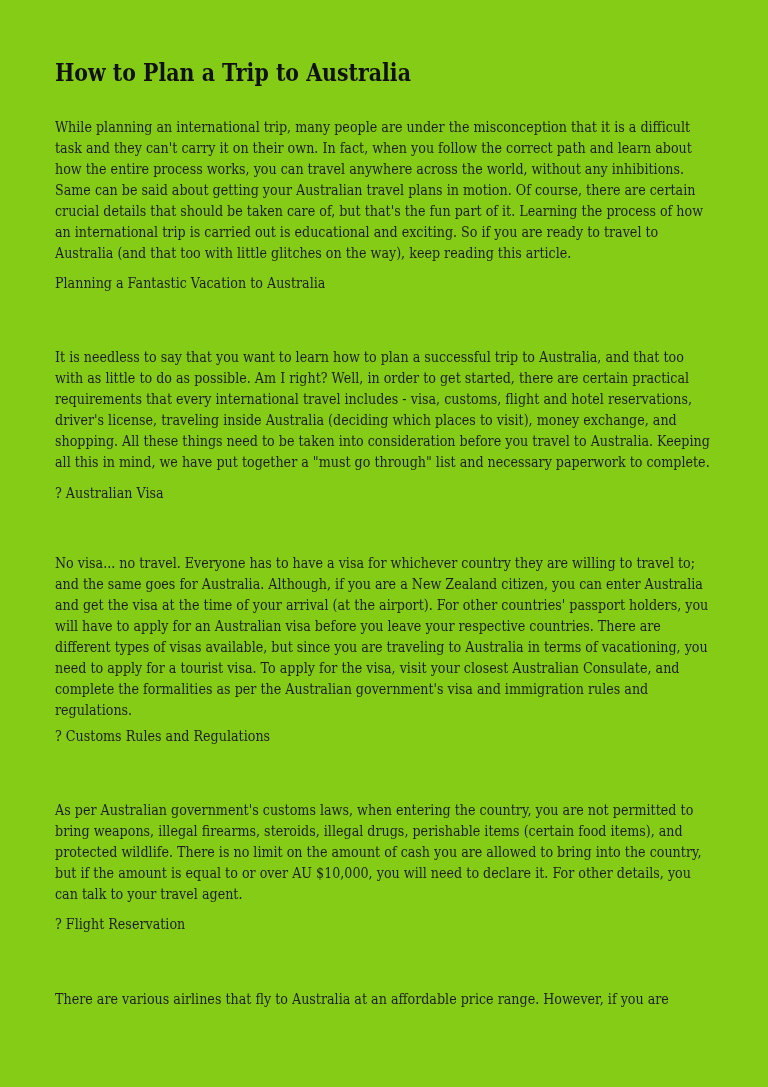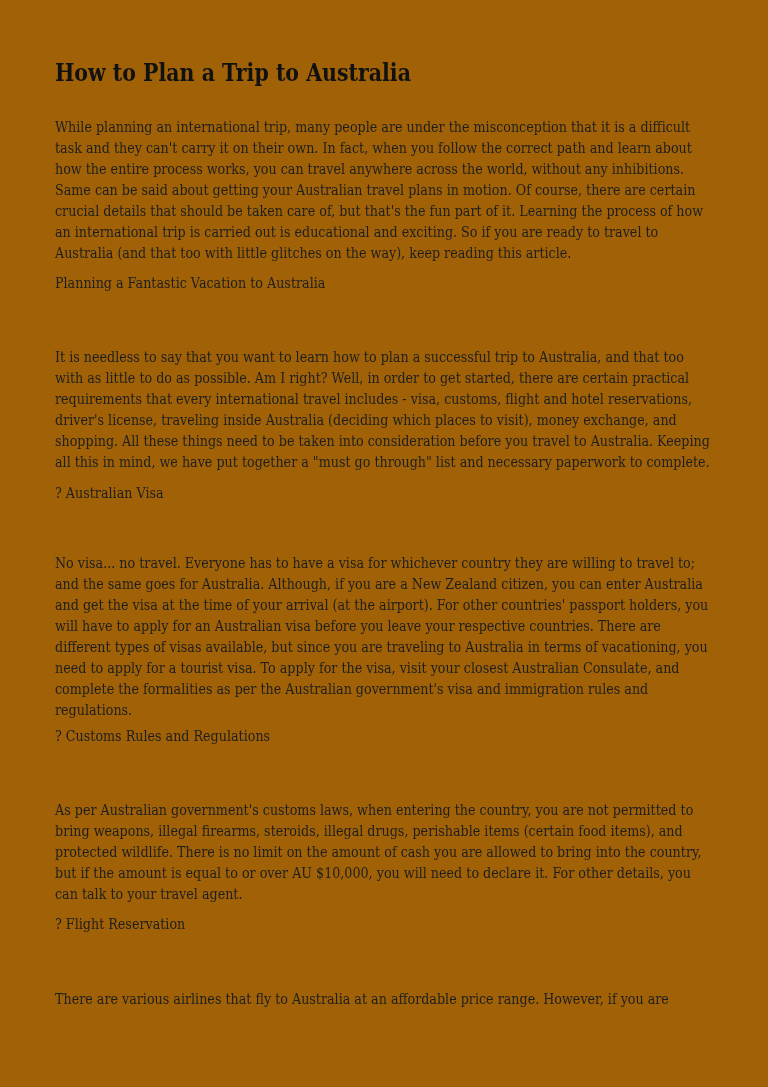--- a/index.html
+++ b/index.html
@@ -4,21 +4,21 @@
 <style>
   html, body {
     margin: 0;
     padding: 0;
     background: #ffffff;
   }
   .page {
     position: relative;
     width: 768px;
     height: 1087px;
-    background: #a16207;
+    background: #84cc16;
     overflow: hidden;
     font-family: "DejaVu Serif", "Liberation Serif", serif;
     color: #1e1e1e;
   }
   .block {
     position: absolute;
     left: 55px;
     transform: scaleX(0.82);
     transform-origin: 0 0;
     width: 870px;

